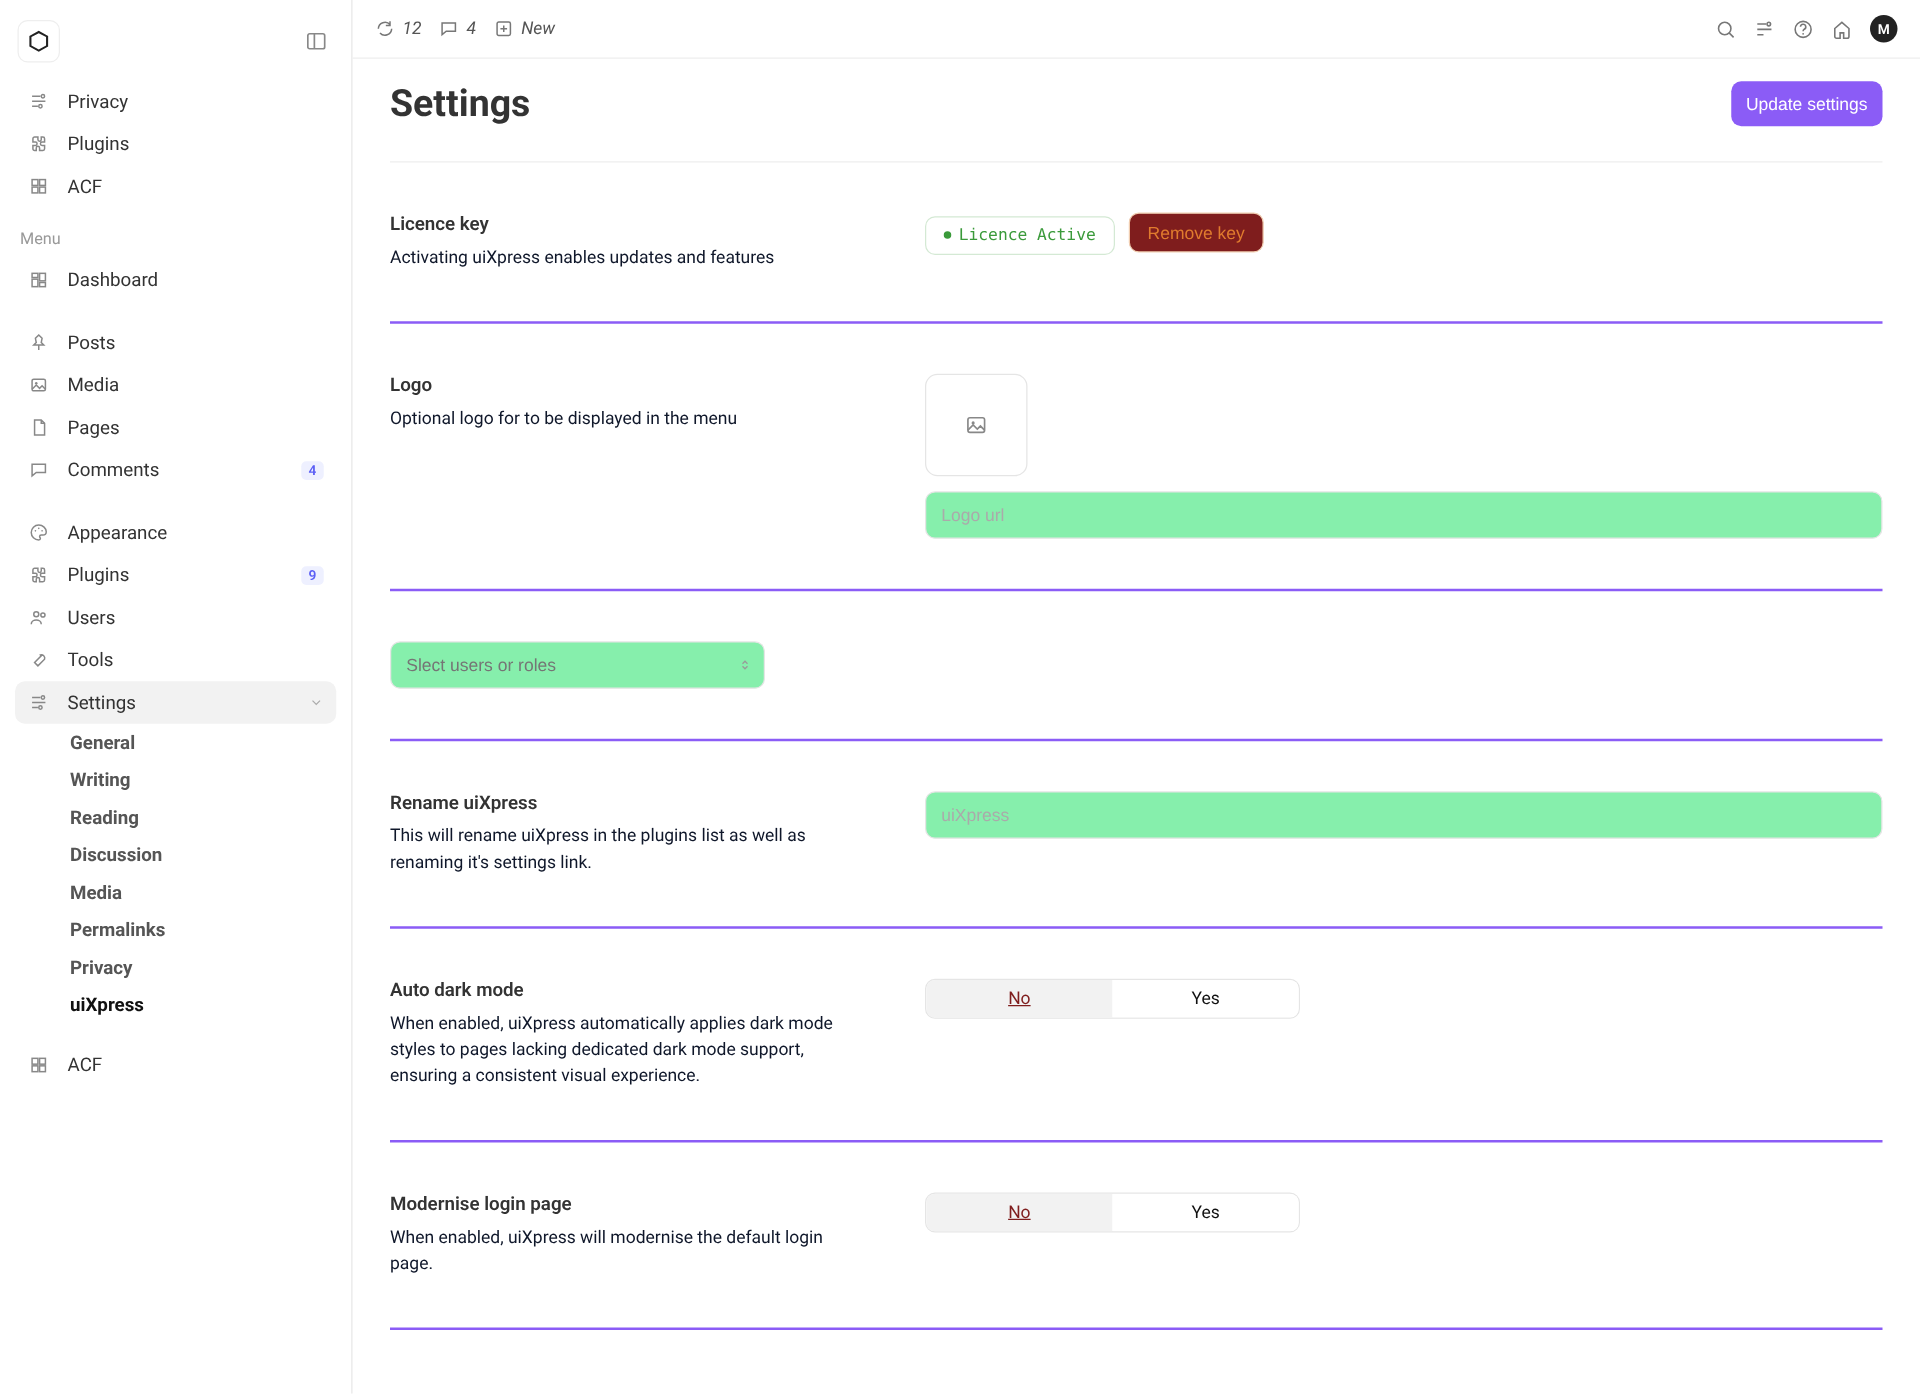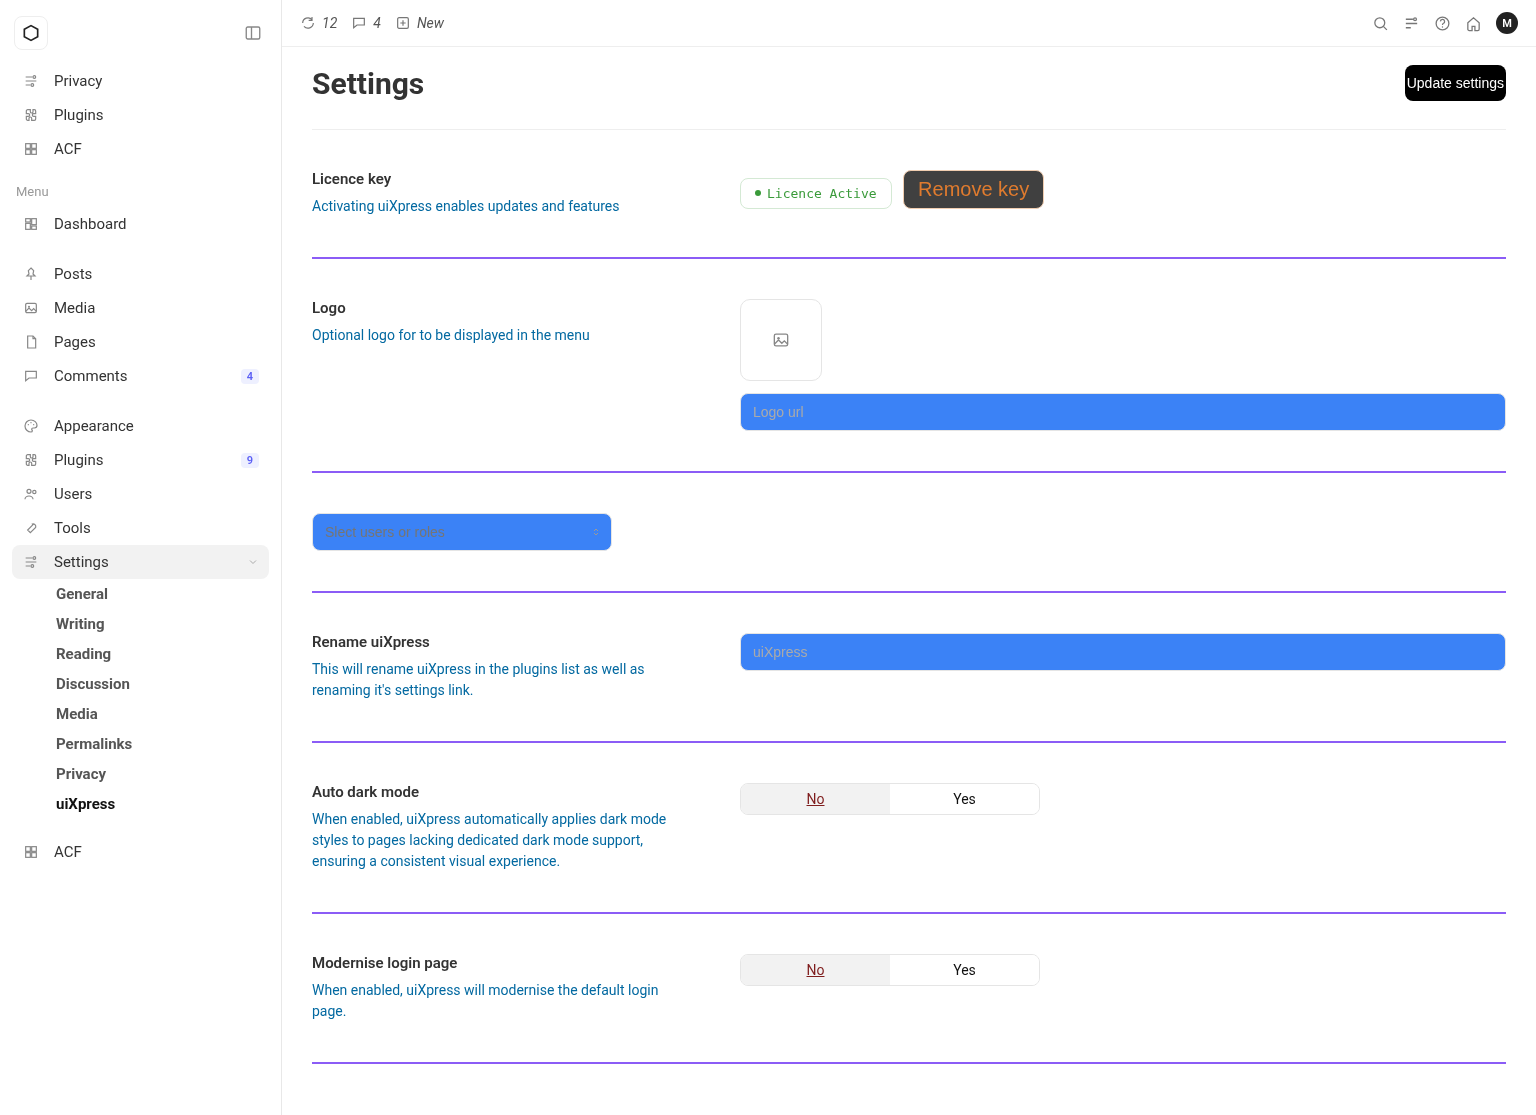--- a/index.html
+++ b/index.html
@@ -130,80 +130,80 @@
 }
 .content-header {
   display: flex;
   align-items: center;
   justify-content: space-between;
   padding-bottom: 28px;
   border-bottom: 1px solid #eee;
 }
 .page-title { font-size: 30px; font-weight: 700; }
 .btn-primary {
-  background: #000000;
+  background: #8b5cf6;
   color: #fff;
   border: none;
-  padding: 10px 2px;
+  padding: 10px 12px;
   border-radius: 8px;
   font-size: 14px;
   cursor: pointer;
 }
 
 .setting-row {
   display: flex;
   padding: 40px 0;
   border-bottom: 2px solid #8b5cf6;
   gap: 48px;
 }
 .setting-left { width: 380px; flex-shrink: 0; }
 .setting-title { font-size: 15px; font-weight: 600; margin-bottom: 8px; }
-.setting-desc { font-size: 14px; color: #0369a1; line-height: 1.5; }
+.setting-desc { font-size: 14px; color: #0f172a; line-height: 1.5; }
 .setting-right { flex: 1; }
 
 .pill {
   display: inline-flex;
   align-items: center;
   gap: 6px;
   border: 1px solid #d4e9d4;
   color: #3a9a3a;
   padding: 7px 14px;
   border-radius: 8px;
   font-family: ui-monospace, Menlo, monospace;
   font-size: 13px;
   margin-right: 8px;
 }
 .pill .dot { width: 6px; height: 6px; background: #3a9a3a; border-radius: 50%; }
 .btn-outline-orange {
   border: 1px solid #f0cdb0;
   color: #e07b2e;
-  background: #404040;
+  background: #7f1d1d;
   padding: 7px 14px;
   border-radius: 8px;
-  font-size: 20px;
+  font-size: 14px;
   cursor: pointer;
 }
 
 .logo-upload {
   width: 82px; height: 82px;
   border: 1px solid #e5e5e5;
   border-radius: 10px;
   display: flex; align-items: center; justify-content: center;
   color: #888;
   margin-bottom: 12px;
   cursor: pointer;
 }
 .text-input, .select-input {
   width: 100%;
   border: 1px solid #e5e5e5;
   border-radius: 8px;
   padding: 10px 12px;
   font-size: 14px;
   color: #333;
-  background: #3b82f6;
+  background: #86efac;
 }
 .text-input::placeholder { color: #aaa; }
 .select-wrap {
   position: relative;
   width: 300px;
 }
 .select-wrap .sel-chev {
   position: absolute;
   right: 10px; top: 50%;
   transform: translateY(-50%);

